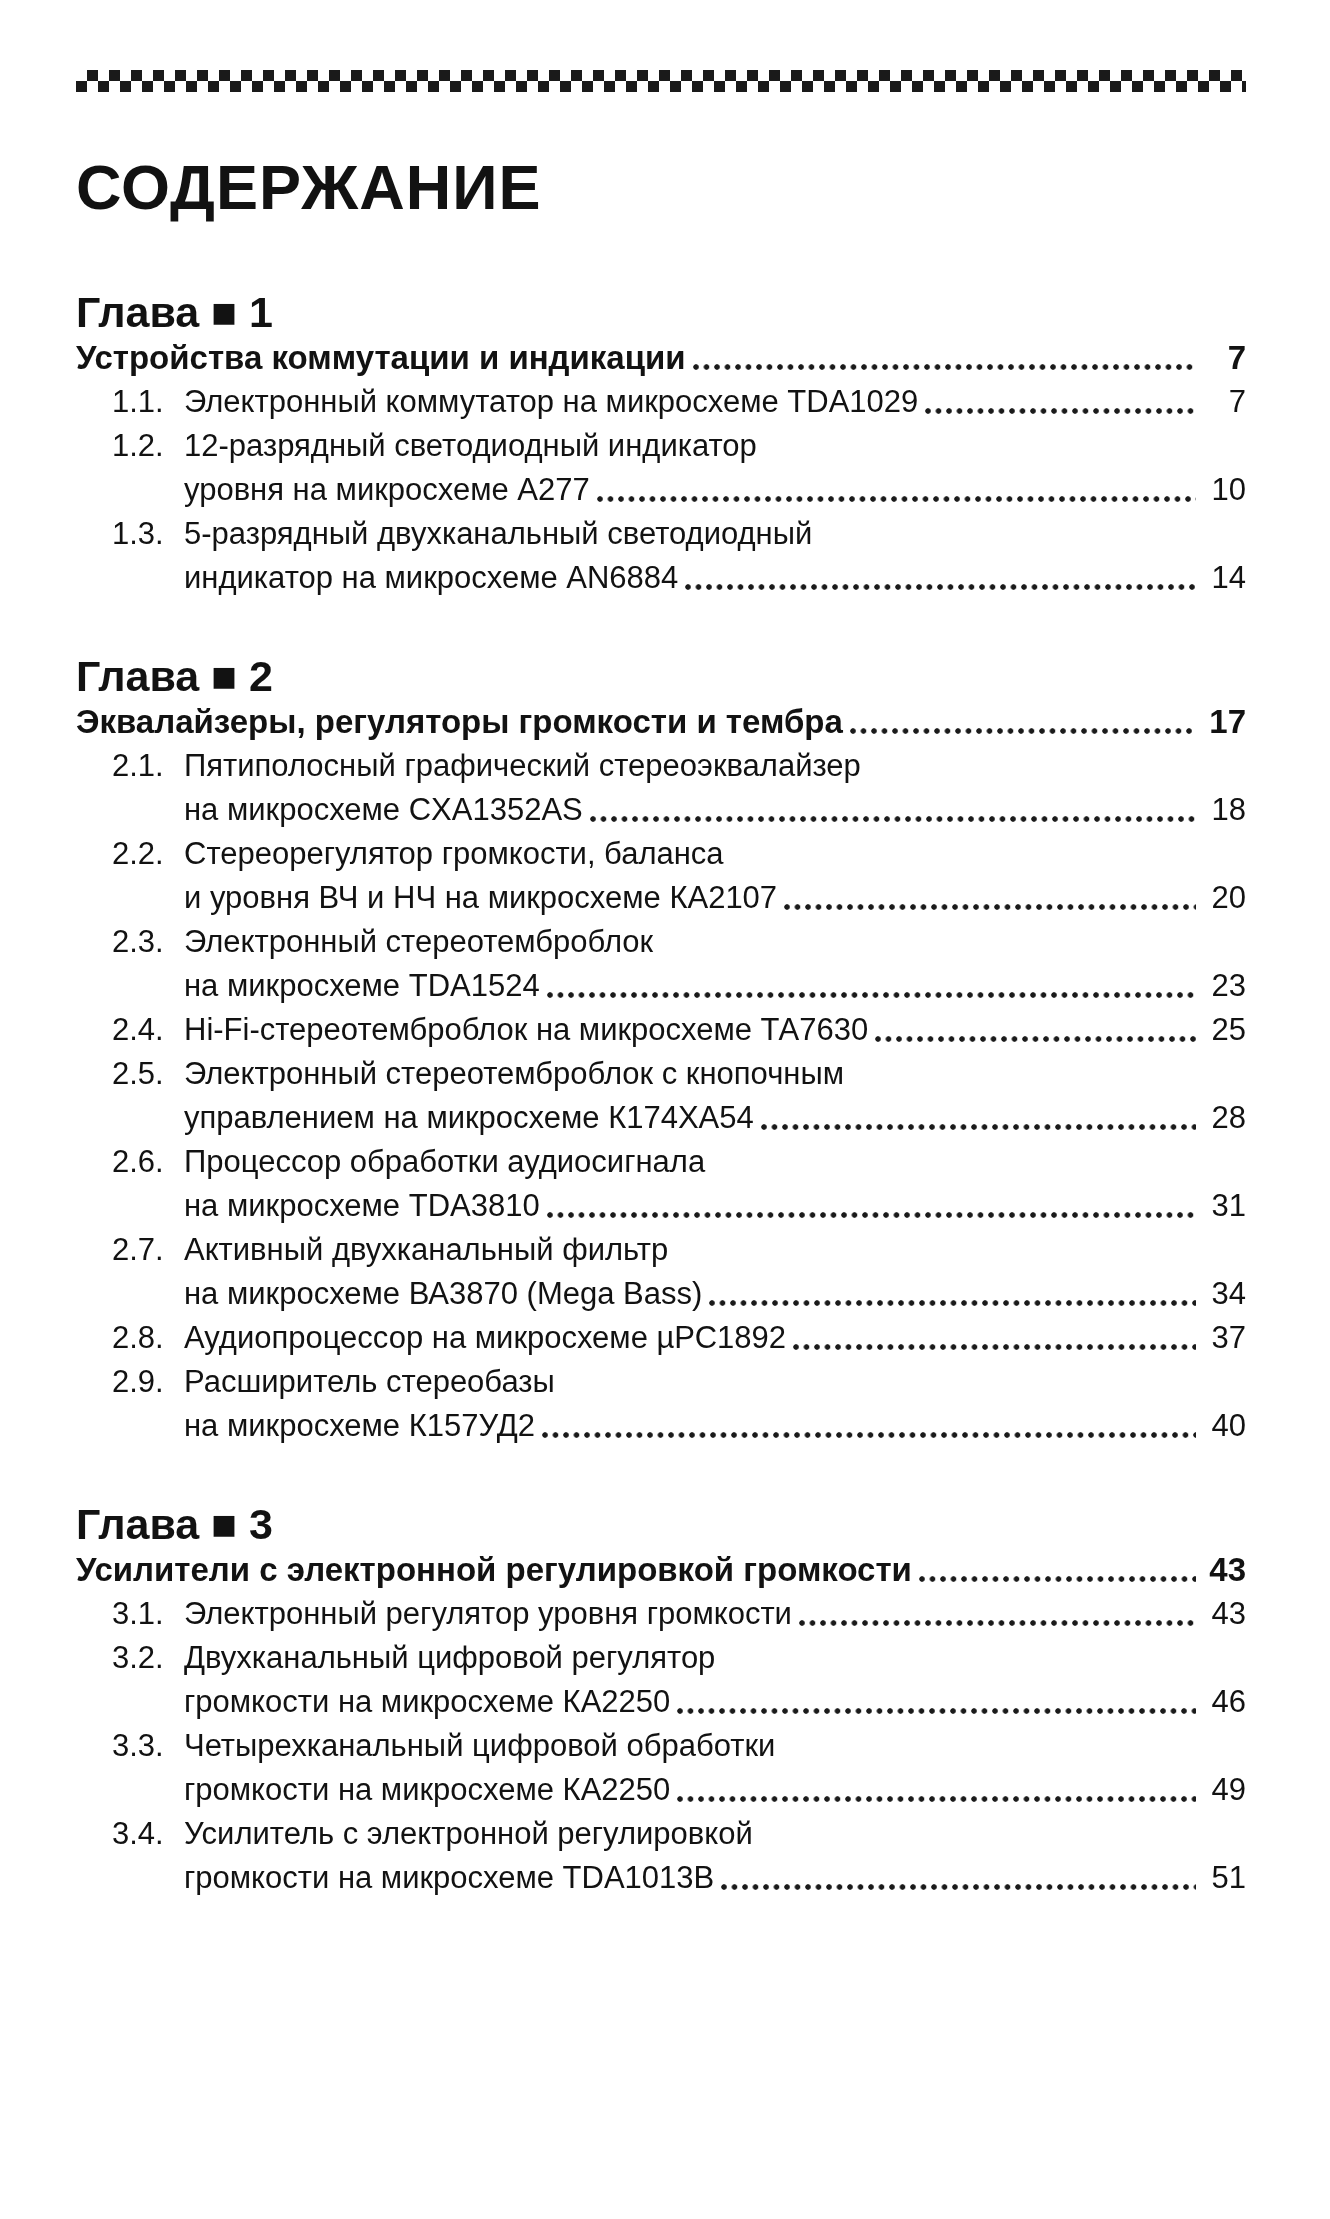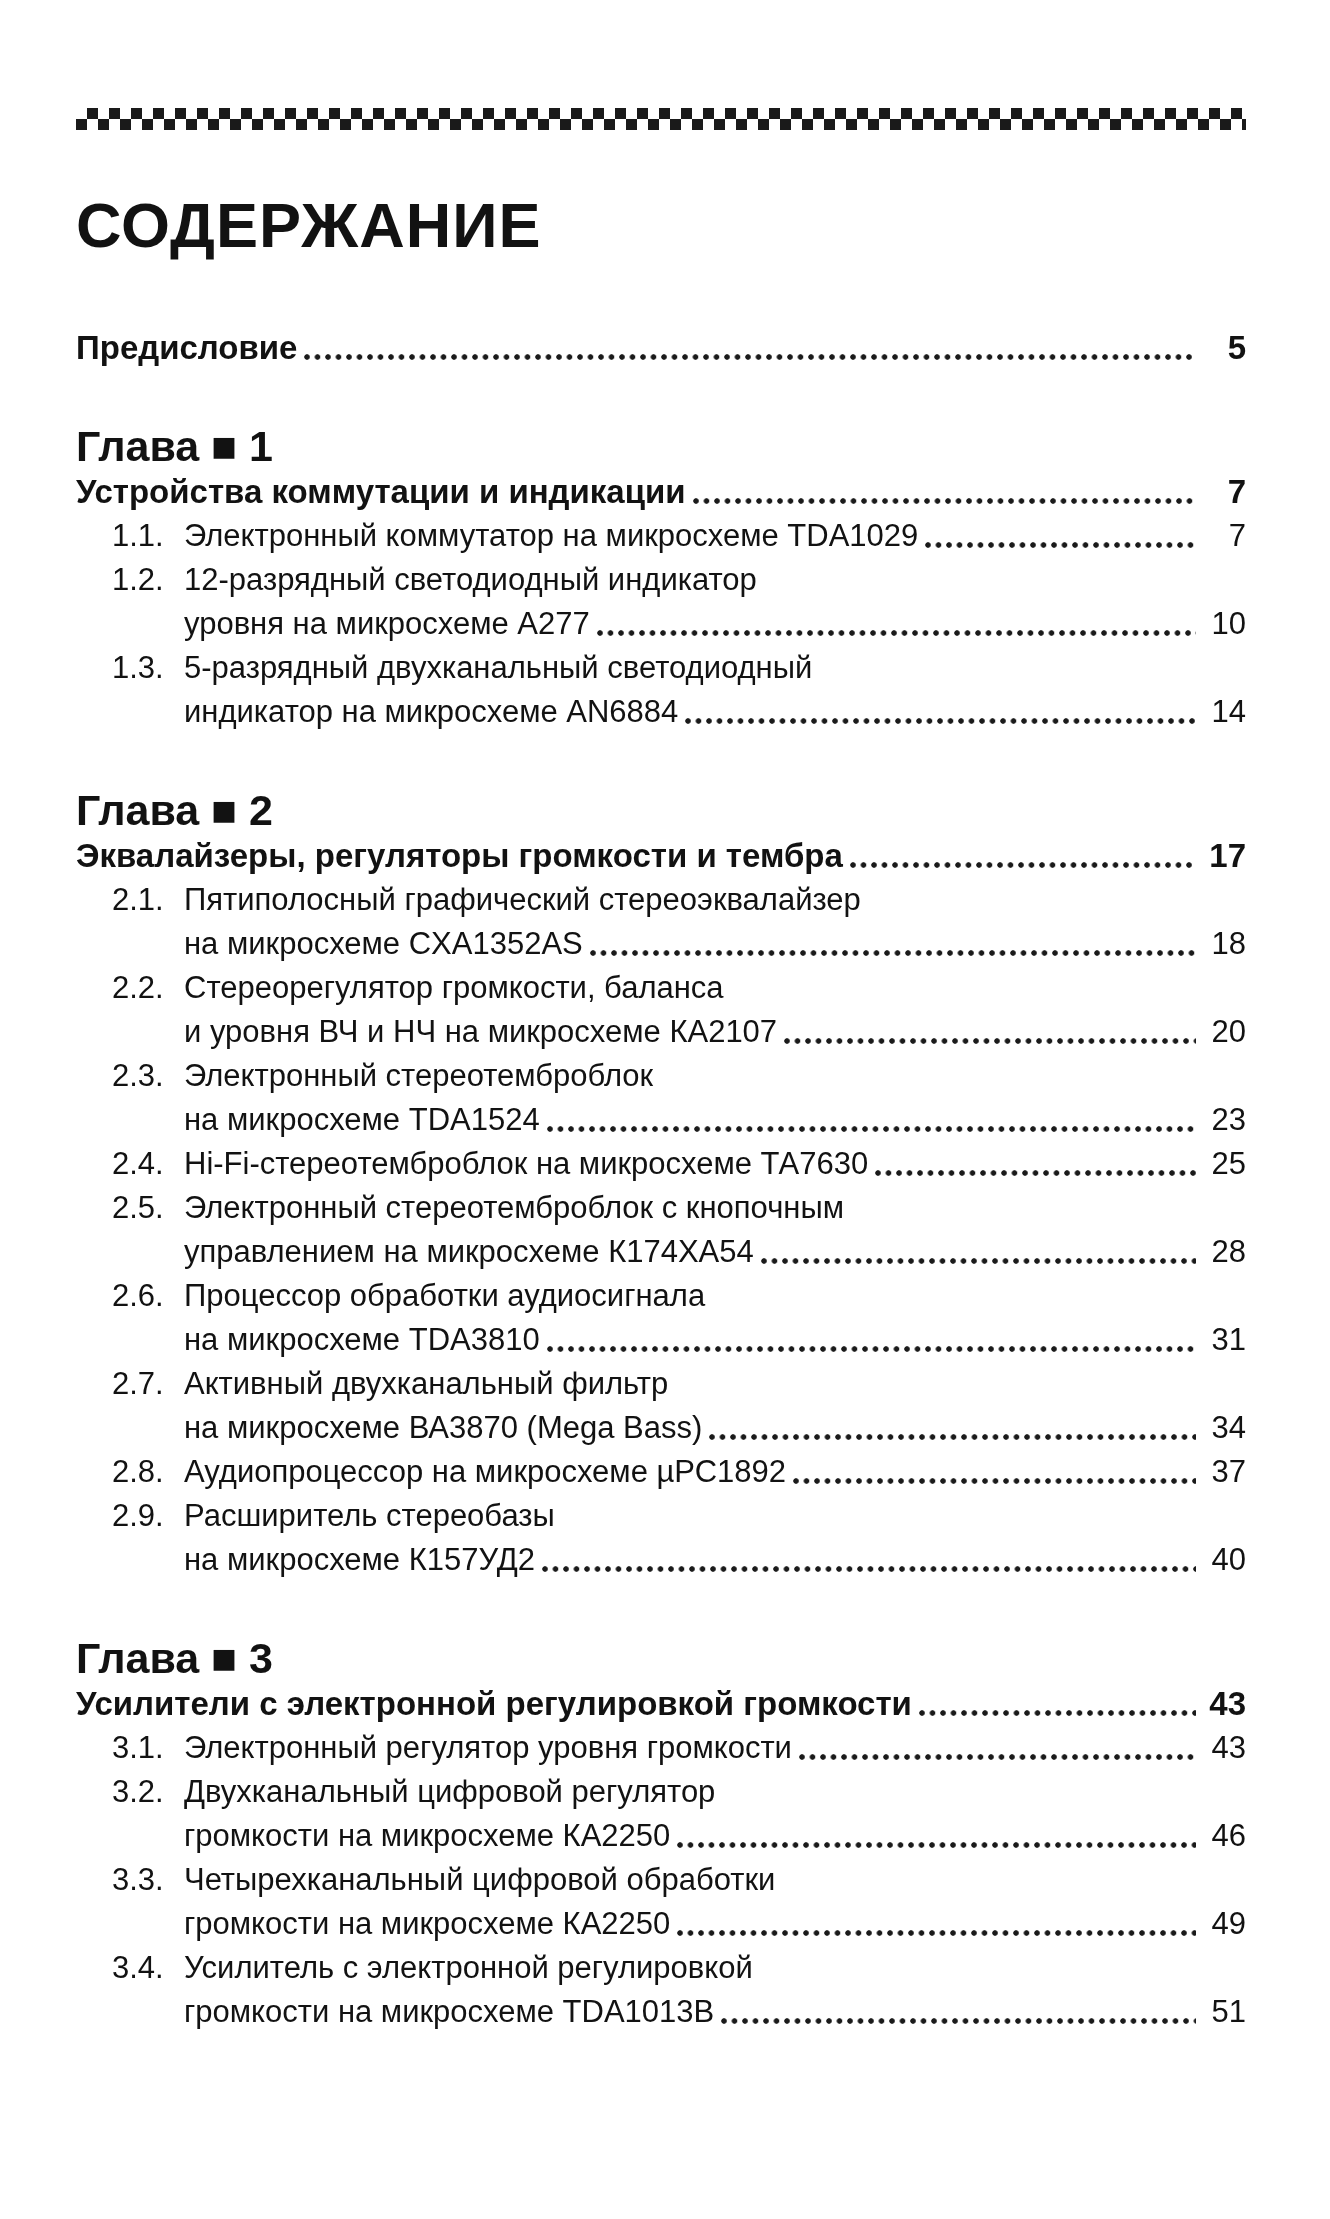--- a/index.html
+++ b/index.html
@@ -6,21 +6,21 @@
   html, body { background: #ffffff; }
   body {
     width: 1330px;
     height: 2219px;
     font-family: "Liberation Sans", sans-serif;
     color: #121212;
     font-size: 31px;
     line-height: 44px;
     overflow: hidden;
   }
-  .page { padding: 108px 84px 0 76px; }
+  .page { padding: 70px 84px 0 76px; }
 
   .deco-strip {
     height: 22px;
     background: repeating-conic-gradient(#1a1a1a 0% 25%, transparent 0% 50%);
     background-size: 22px 22px;
     margin-bottom: 62px;
   }
 
   .title {
     font-size: 63px;
@@ -61,25 +61,20 @@
 </style>
 </head>
 <body>
 
 <div class="page">
 
   <div class="deco-strip"></div>
 
   <h1 class="title">СОДЕРЖАНИЕ</h1>
 
-  <div class="row preface-row">
-    <span class="txt bold big">Предисловие</span>
-    <span class="dots"></span>
-    <span class="page-num bold big">5</span>
-  </div>
 
   <div id="chapters">
       <section class="chapter">
     <div class="ch-label">Глава ■ 1</div>
     <div class="row ch-title-row">
       <span class="txt bold">Устройства коммутации и индикации</span>
       <span class="dots"></span>
       <span class="page-num bold big">7</span>
     </div>
     <div class="entries">

